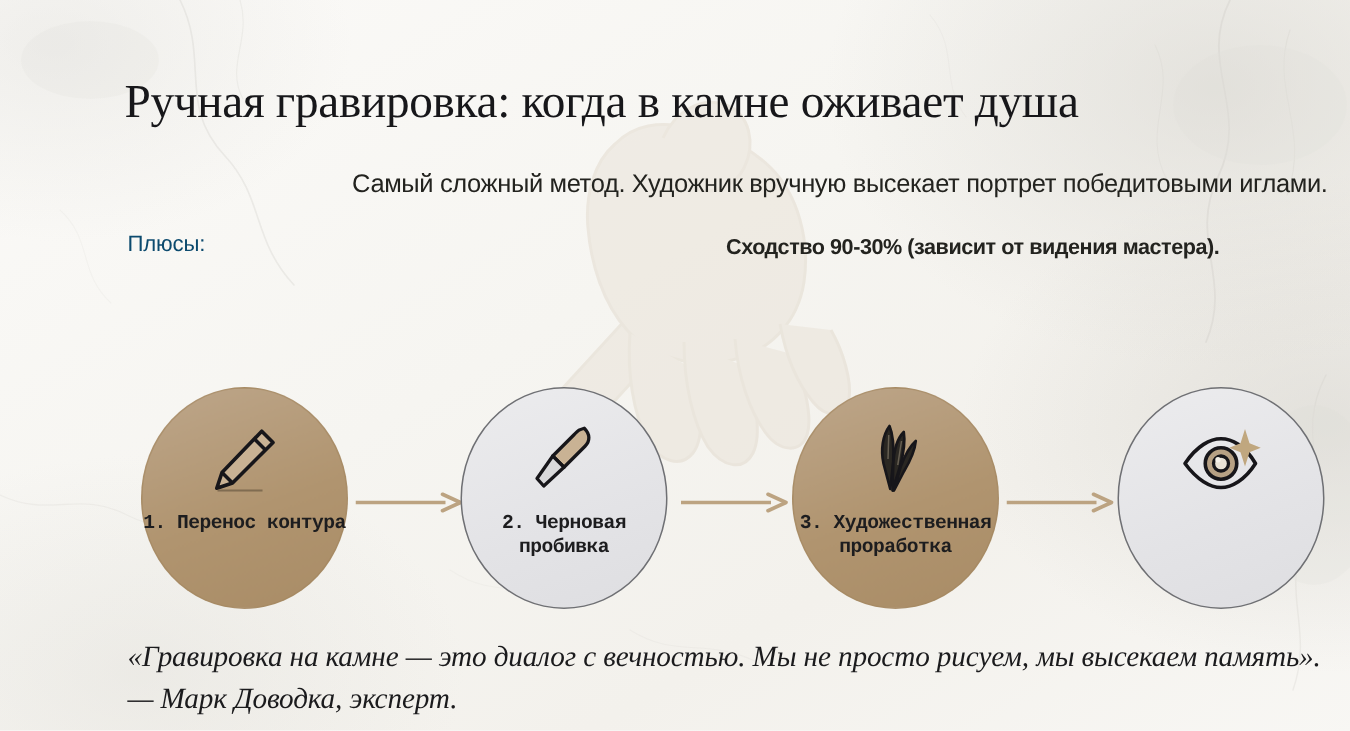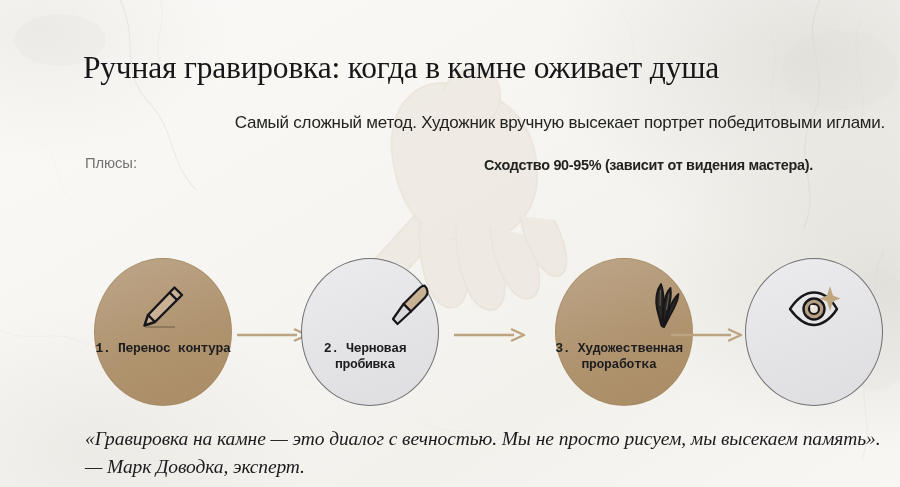--- a/index.html
+++ b/index.html
@@ -92,21 +92,21 @@
     width: 790px;
     display: flex;
     gap: 0;
   }
   .col { width: 395px; }
   .col.col-right { padding-left: 8px; }
 
   .col-head {
     font-size: 14.8px;
     font-weight: 400;
-    color: #737373;
+    color: #0c4a6e;
     margin-bottom: 9px;
     letter-spacing: -0.1px;
   }
   .col-body {
     font-size: 14.4px;
     font-weight: 700;
     color: #23231f;
     line-height: 1.45;
     letter-spacing: -0.3px;
     width: 375px;
@@ -237,21 +237,21 @@
 
     <div class="title">Ручная гравировка: когда в камне оживает душа</div>
 
     <div class="subtitle">Самый сложный метод. Художник вручную высекает портрет победитовыми иглами.</div>
 
     <div class="cols">
       <div class="col col-left">
         <div class="col-head">Плюсы:</div>
       </div>
       <div class="col col-right">
-        <div class="col-body">Сходство 90-95% (зависит от видения мастера).</div>
+        <div class="col-body">Сходство 90-30% (зависит от видения мастера).</div>
       </div>
     </div>
 
     <div class="steps">
 
       <div class="step tan" style="left:73px;">
         <div class="step-icon">
           <svg width="48" height="46" viewBox="0 0 48 46" xmlns="http://www.w3.org/2000/svg">
             <g stroke="#17161a" stroke-width="2.4" fill="#c9b294" stroke-linejoin="round">
               <path d="M 35.5 4.5 L 43 12 L 16 39 L 5.5 42.5 L 9 32 Z"></path>
@@ -264,40 +264,40 @@
         <div class="step-label">1. Перенос контура</div>
       </div>
 
       <div class="arrow" style="left:216px;width:72px;">
         <svg width="72" height="14" viewBox="0 0 72 14" xmlns="http://www.w3.org/2000/svg">
           <path d="M 0 7 L 60 7" stroke="#bca381" stroke-width="2.4" fill="none"></path>
           <path d="M 58 1.5 L 70 7 L 58 12.5" stroke="#bca381" stroke-width="2.4" fill="none" stroke-linejoin="round" stroke-linecap="round"></path>
         </svg>
       </div>
 
-      <div class="step gray" style="left:280px;align-items:flex-end;">
+      <div class="step gray" style="left:286px;">
         <div class="step-icon">
           <svg width="46" height="48" viewBox="0 0 46 48" xmlns="http://www.w3.org/2000/svg">
             <g stroke="#17161a" stroke-width="2.2" stroke-linejoin="round">
               <path d="M 36.5 3.5 C 40.5 7.5 40.5 12 37 15.5 L 23 29.5 L 15.5 22 L 29.5 8 C 33 4.5 33 4.5 36.5 3.5 Z" fill="#c9b294"></path>
               <path d="M 23 29.5 L 15.5 22 L 5 37 L 9.5 42 Z" fill="#d9d9db"></path>
             </g>
           </svg>
         </div>
         <div class="step-label">2. Черновая пробивка</div>
       </div>
 
       <div class="arrow" style="left:433px;width:72px;">
         <svg width="72" height="14" viewBox="0 0 72 14" xmlns="http://www.w3.org/2000/svg">
           <path d="M 0 7 L 60 7" stroke="#bca381" stroke-width="2.4" fill="none"></path>
           <path d="M 58 1.5 L 70 7 L 58 12.5" stroke="#bca381" stroke-width="2.4" fill="none" stroke-linejoin="round" stroke-linecap="round"></path>
         </svg>
       </div>
 
-      <div class="step tan" style="left:534px;align-items:flex-end;">
+      <div class="step tan" style="left:507px;">
         <div class="step-icon">
           <svg width="46" height="48" viewBox="0 0 46 48" xmlns="http://www.w3.org/2000/svg">
             <g stroke="#17161a" stroke-width="1.8" fill="#2a2722" stroke-linejoin="round">
               <path d="M 19 2 C 21.5 8 22 16 21.5 26 L 19.5 44 L 15 27 C 13 18 14.5 8 19 2 Z"></path>
               <path d="M 28.5 6 C 29.5 12 28.5 20 26 29 L 21 45 L 21.5 27 C 22 18 24.5 10 28.5 6 Z"></path>
               <path d="M 36.5 12 C 36 18 33 25 28.5 32.5 L 22 45 L 26.5 29 C 29.5 21 33 15 36.5 12 Z"></path>
             </g>
             <g stroke="#8f8573" stroke-width="1" fill="none" opacity=".6">
               <path d="M 18.5 8 L 18 24"></path>
               <path d="M 27 12 L 24.5 28"></path>

